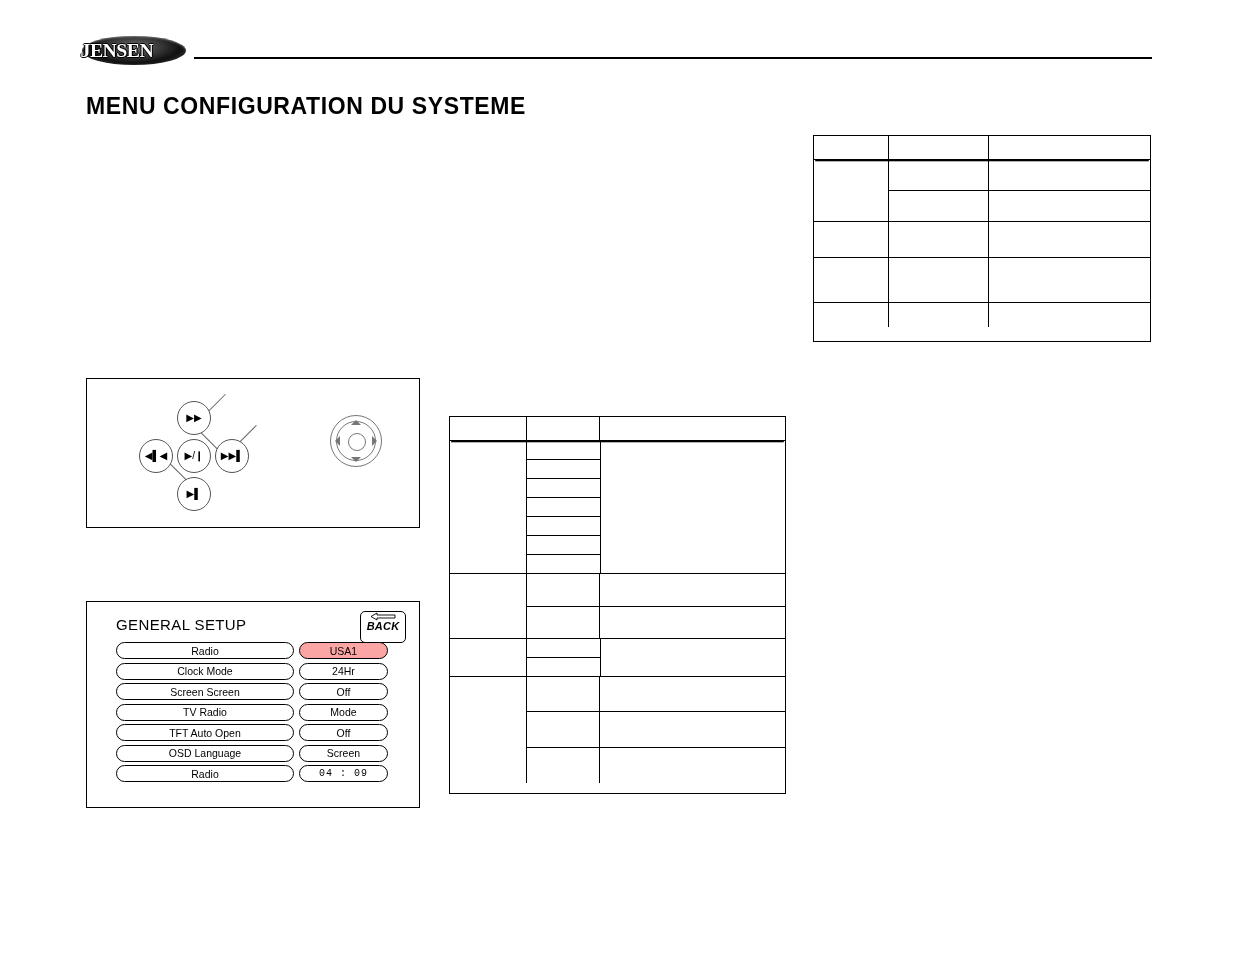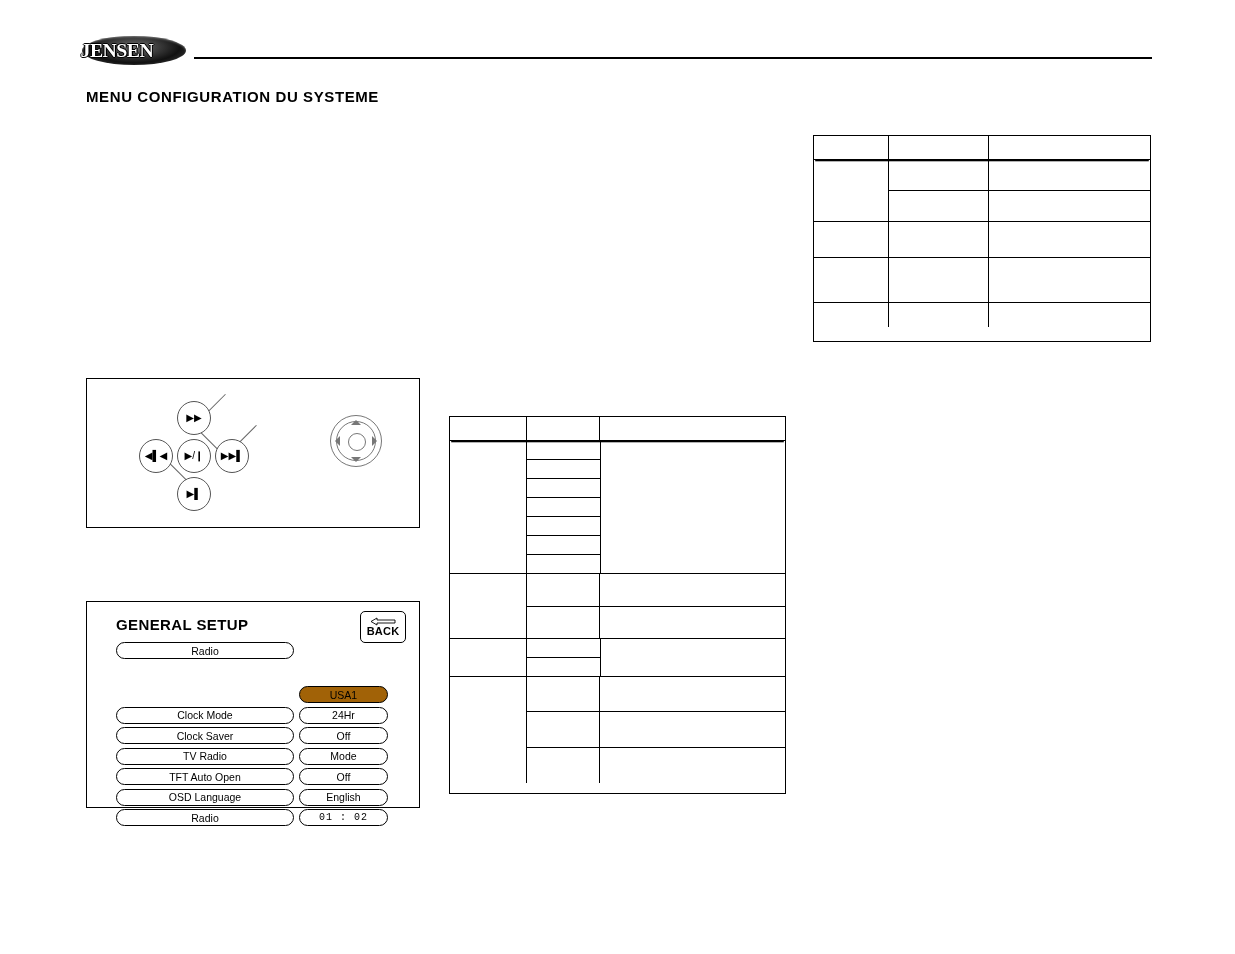--- a/index.html
+++ b/index.html
@@ -49,21 +49,21 @@
     left: 194px;
     top: 57px;
     width: 958px;
     height: 0;
     border-top: 2px solid #000;
   }
   #page-title {
     position: absolute;
     left: 86px;
     top: 78px;
-    font-size: 15px;
+    font-size: 23px;
     font-weight: bold;
     letter-spacing: 0.6px;
     white-space: nowrap;
   }
 
   
   .doc-table {
     position: absolute;
     border: 1.6px solid #000;
     box-sizing: border-box;
@@ -232,38 +232,38 @@
     height: 207px;
     border: 1.6px solid #000;
     box-sizing: border-box;
     background: #fff;
   }
   #osd-title {
     position: absolute;
     left: 29px;
     top: 14px;
     font-size: 15px;
-    font-weight: bold;
+    font-weight: normal;
     letter-spacing: 0.4px;
   }
   #osd-back {
     position: absolute;
     right: 13px;
     top: 9px;
     width: 44px;
     height: 30px;
     border: 1.3px solid #000;
     border-radius: 5px;
     background: #fff;
     display: flex;
     flex-direction: column;
     align-items: center;
-    justify-content: center;
     gap: 0px;
     cursor: pointer;
+    font-style: italic;
   }
   #osd-back .back-arrow { width: 26px; height: 9px; display: block; }
   #osd-back .back-label {
     font-size: 11px;
     font-weight: bold;
     line-height: 1;
     letter-spacing: 0.2px;
   }
   #osd-rows {
     position: absolute;
@@ -284,21 +284,21 @@
     display: flex;
     align-items: center;
     justify-content: center;
     font-size: 10.5px;
     background: #fff;
     white-space: nowrap;
     cursor: pointer;
   }
   .osd-pill.label-pill { width: 178px; }
   .osd-pill.value-pill { width: 89px; }
-  .osd-pill.selected { background: #a16207; margin-top: 44px; }
+  .osd-pill.selected { background: #fca5a5; }
   .osd-pill.clockval {
     font-family: "Liberation Mono", monospace;
     letter-spacing: 1px;
     font-size: 10px;
   }
 </style>
 </head>
 <body>
 
 <div id="header-logo">
@@ -483,33 +483,33 @@
   <div id="osd-rows">
     <div class="osd-row">
       <div class="osd-pill label-pill">Radio</div>
       <div class="osd-pill value-pill selected">USA1</div>
     </div>
     <div class="osd-row">
       <div class="osd-pill label-pill">Clock  Mode</div>
       <div class="osd-pill value-pill">24Hr</div>
     </div>
     <div class="osd-row">
-      <div class="osd-pill label-pill">Clock Saver</div>
+      <div class="osd-pill label-pill">Screen Screen</div>
       <div class="osd-pill value-pill">Off</div>
     </div>
     <div class="osd-row">
       <div class="osd-pill label-pill">TV Radio</div>
       <div class="osd-pill value-pill">Mode</div>
     </div>
     <div class="osd-row">
       <div class="osd-pill label-pill">TFT Auto Open</div>
       <div class="osd-pill value-pill">Off</div>
     </div>
     <div class="osd-row">
       <div class="osd-pill label-pill">OSD Language</div>
-      <div class="osd-pill value-pill">English</div>
+      <div class="osd-pill value-pill">Screen</div>
     </div>
     <div class="osd-row">
       <div class="osd-pill label-pill">Radio</div>
-      <div class="osd-pill value-pill clockval">01 : 02</div>
+      <div class="osd-pill value-pill clockval">04 : 09</div>
     </div>
   </div>
 </div>
 
 </body></html>

